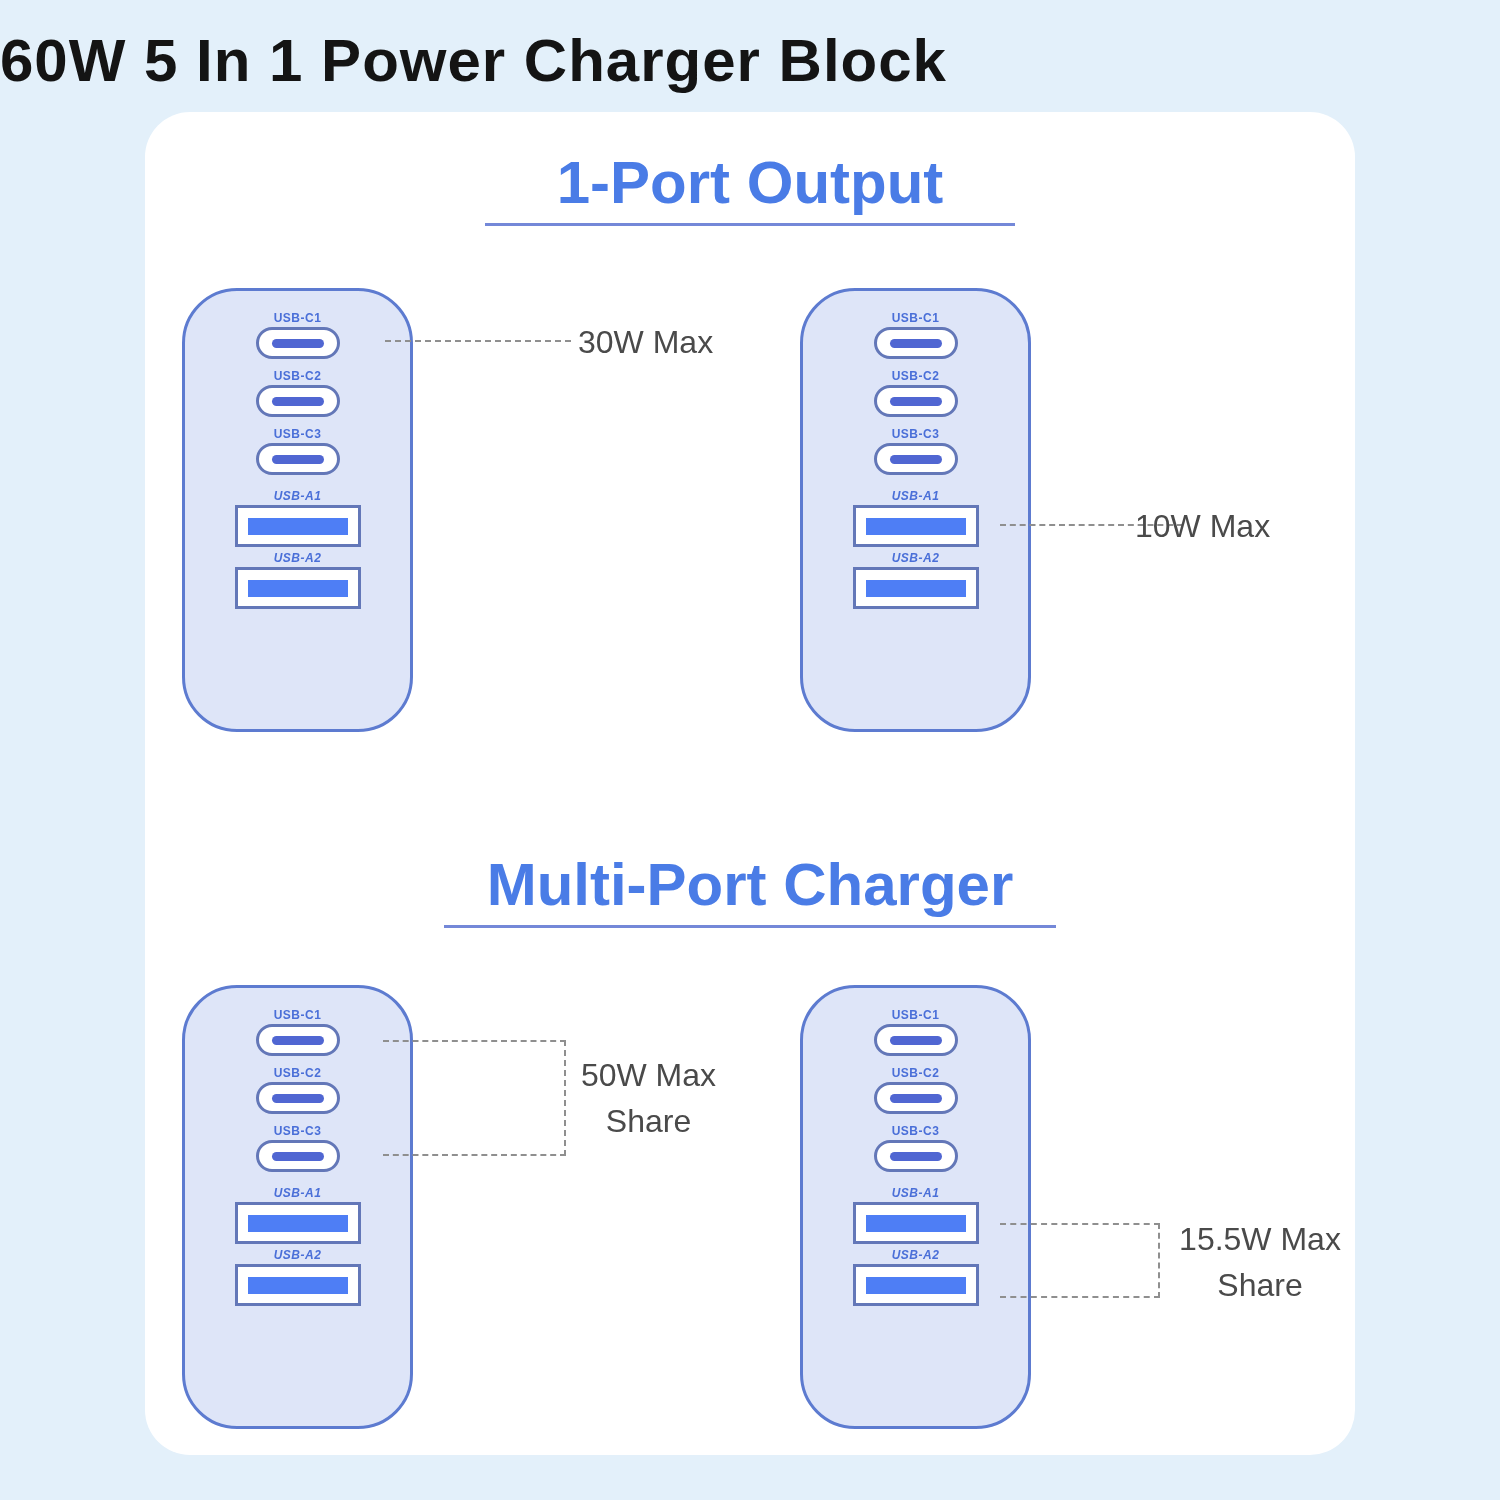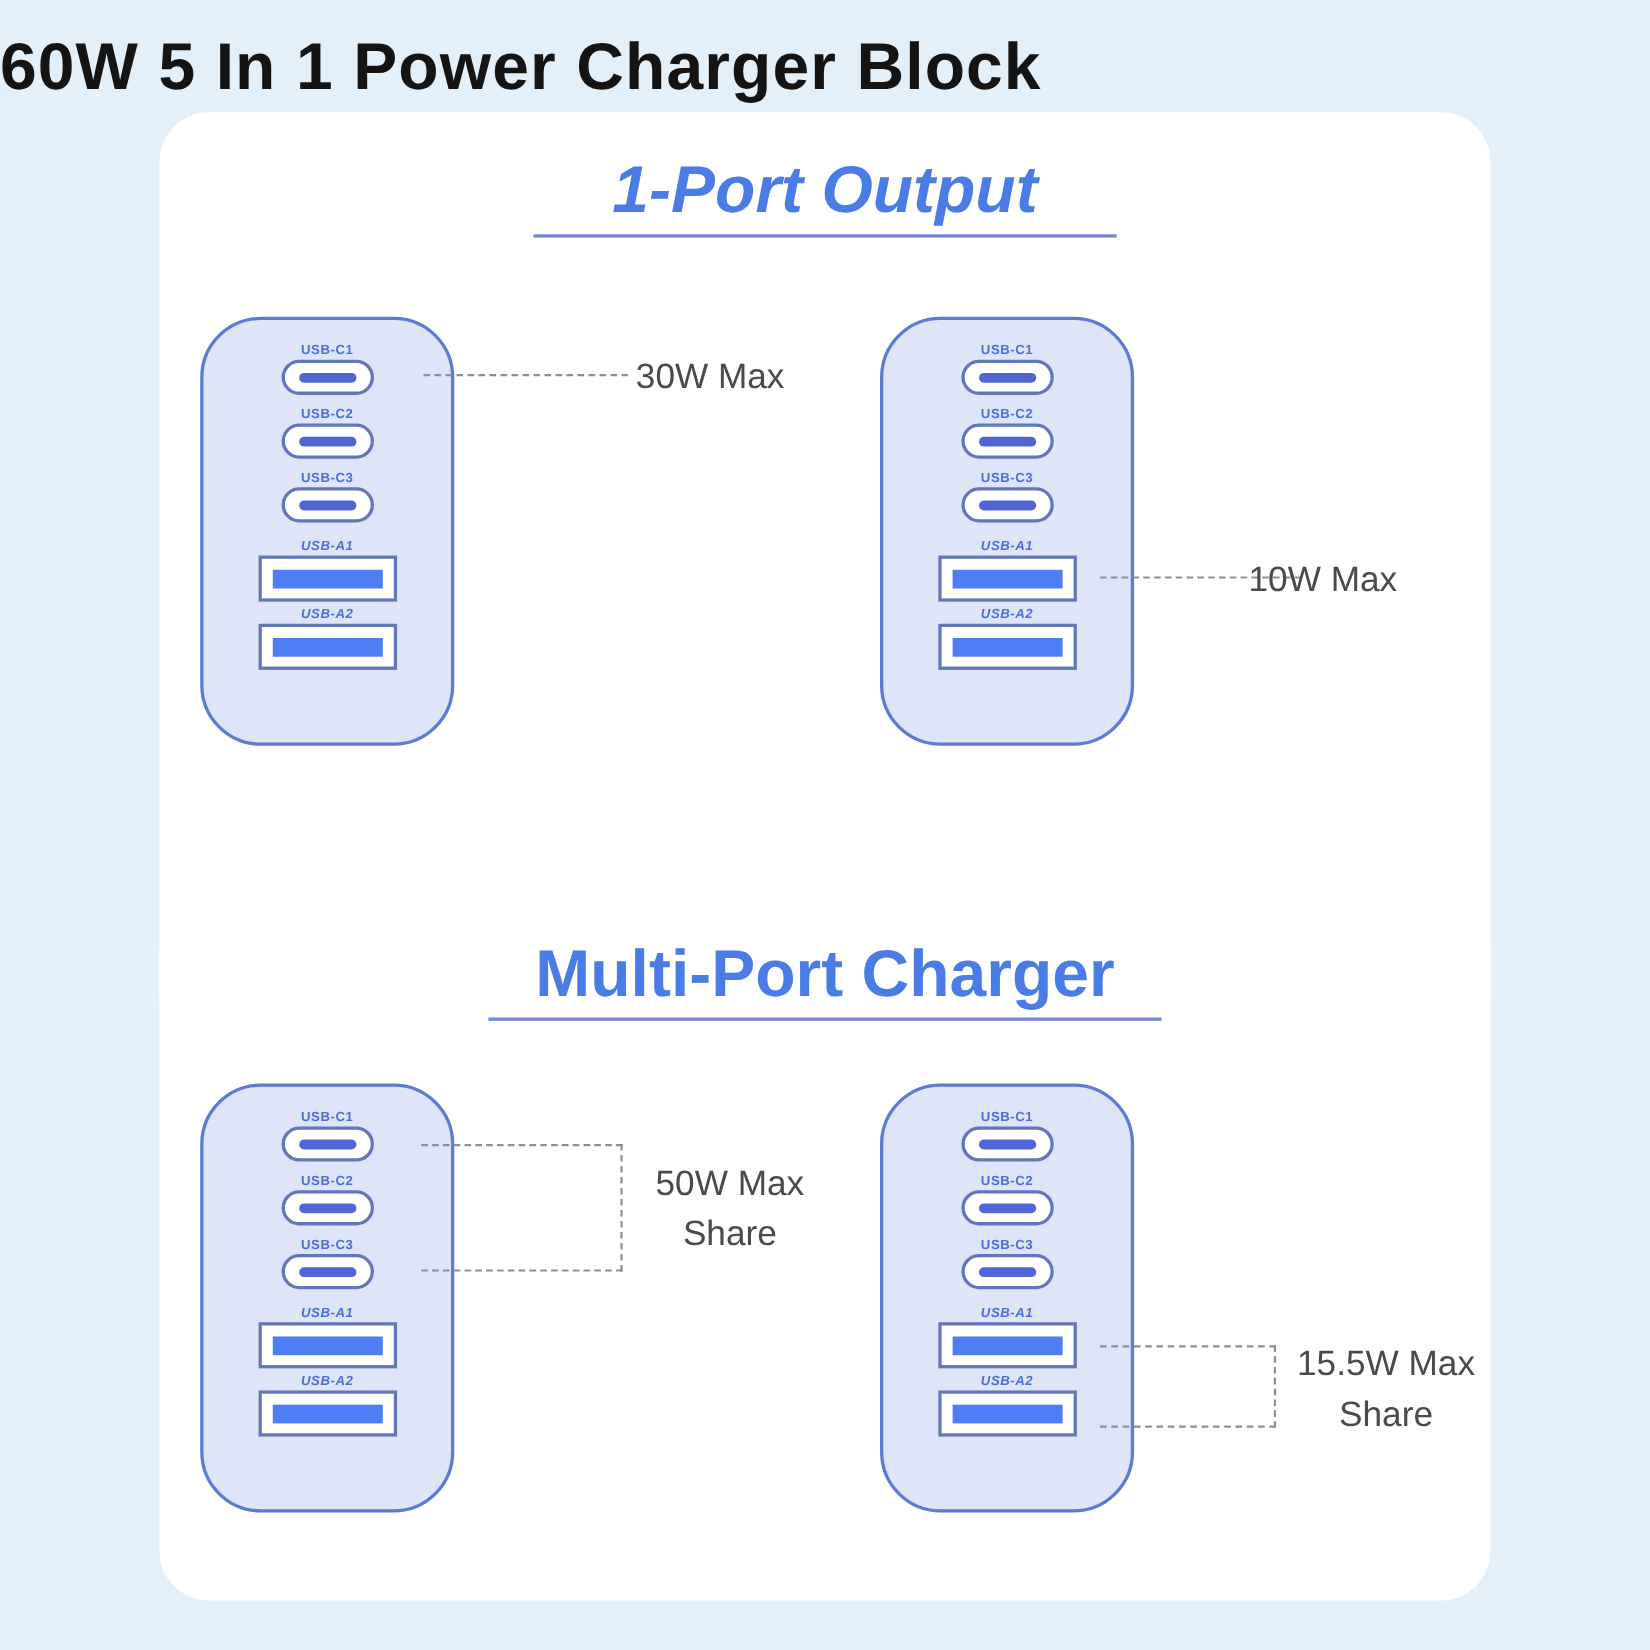--- a/index.html
+++ b/index.html
@@ -16,38 +16,38 @@
     position: absolute; left: 0; top: 26px; width: 1500px;
     text-align: left;
     font-size: 60px; font-weight: bold; color: #141414;
     letter-spacing: 1px;
   }
 
   .card {
     position: absolute; left: 145px; width: 1210px;
     background: #ffffff; border-radius: 45px;
   }
-  .card.one-port  { top: 102px; height: 850px; font-style: italic; }
+  .card.one-port  { top: 112px; height: 850px; }
   .card.multi-port{ top: 818px; height: 637px; }
 
   .section-title {
     margin: 38px auto 0; text-align: center;
     font-size: 60px; font-weight: bold; color: #4a7ce6;
     line-height: 66px;
   }
   .card.multi-port .section-title { margin-top: 34px; }
   .title-underline {
     height: 3px; background: #7488d8; margin: 7px auto 0;
   }
   .title-underline.u1 { width: 530px; }
   .title-underline.u2 { width: 612px; }
 
   
   .charger {
-    position: absolute; width: 231px; height: 390px;
+    position: absolute; width: 231px; height: 444px;
     background: #dee5f8;
     border: 3px solid #5d7bd0;
     border-radius: 55px;
     display: flex; flex-direction: column; align-items: center;
     padding-top: 20px;
   }
   .charger.c1 { left: 182px; top: 288px; }
   .charger.c2 { left: 800px; top: 288px; }
   .charger.c3 { left: 182px; top: 985px; }
   .charger.c4 { left: 800px; top: 985px; }
@@ -90,21 +90,21 @@
   .bracket.b-50w { left: 383px;  top: 1040px; width: 183px; height: 116px; }
   .bracket.b-15w { left: 1000px; top: 1223px; width: 160px; height: 75px; }
 
   .anno {
     position: absolute; color: #4a4a4a;
     font-size: 32px; line-height: 46px;
     white-space: nowrap;
   }
   .anno.a-30w { left: 578px;  top: 319px; }
   .anno.a-10w { left: 1135px; top: 503px; }
-  .anno.a-50w { left: 581px;  top: 1052px; width: 165px; text-align: center; white-space: normal; }
+  .anno.a-50w { left: 566px;  top: 1052px; width: 165px; text-align: center; white-space: normal; }
   .anno.a-15w { left: 1160px; top: 1216px; width: 200px; text-align: center; white-space: normal; }
 </style>
 </head>
 <body>
 
 <div class="stage">
 
   <div class="page-title">60W 5 In 1 Power Charger Block</div>
 
   <div class="card one-port">

